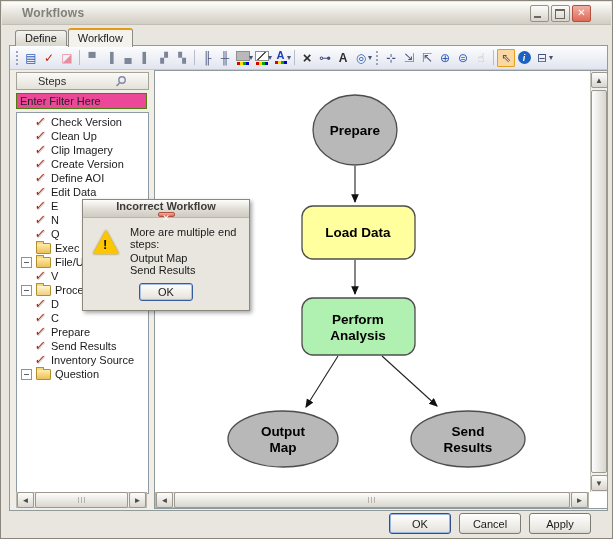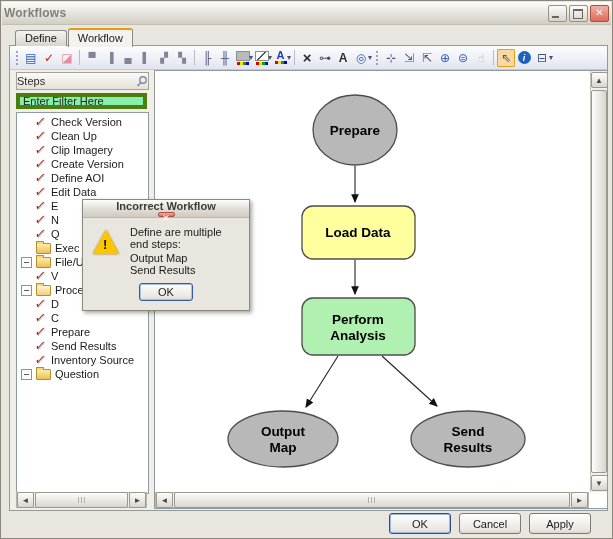--- a/index.html
+++ b/index.html
@@ -3,21 +3,21 @@
 <meta charset="utf-8">
 <style>
   html,body{margin:0;padding:0;background:#cfccc4;}
   body{width:613px;height:539px;position:relative;overflow:hidden;
        font-family:"Liberation Sans","DejaVu Sans",sans-serif;font-size:11px;color:#1a1a1a;}
   .win{position:absolute;inset:0;border:1px solid #8b867c;background:#e9e6df;}
 
   
   .titlebar{position:absolute;left:1px;top:1px;right:1px;height:22px;
     background:linear-gradient(#fdfdfb,#e5e2db 55%,#d2cec6);
-    border-bottom:1px solid #c2beb4;display:flex;align-items:center;padding:0 2px;}
+    border-bottom:1px solid #c2beb4;display:flex;align-items:center;padding:0 20px;}
   .title{font-weight:bold;font-size:12px;color:#83807a;flex:1;letter-spacing:.2px;}
   .winbtns{display:flex;gap:2px;}
   .wbtn{width:17px;height:15px;border:1px solid #979288;border-radius:2px;
     background:linear-gradient(#fcfcfa,#d8d4cc);position:relative;cursor:default;}
   .wbtn.min::before{content:"";position:absolute;left:3px;bottom:3px;width:7px;height:2px;background:#6b675e;}
   .wbtn.max::before{content:"";position:absolute;left:3px;top:3px;width:8px;height:7px;
     border:1px solid #6b675e;border-top-width:2px;}
   .wbtn.close{background:linear-gradient(#f0b1a6,#dd6a56);border-color:#b05040;}
   .wbtn.close::before{content:"\2715";position:absolute;left:0;right:0;top:1px;text-align:center;
     color:#fff;font-size:10px;font-weight:bold;}
@@ -54,24 +54,24 @@
   .swatch.line{background:linear-gradient(135deg,transparent 45%,#555 45%,#555 55%,transparent 55%),#fff;}
   .fontA{font-size:11px;font-weight:bold;color:#1e3fba;line-height:9px;}
   .rainbow{width:12px;height:3px;margin-top:1px;
     background:linear-gradient(90deg,#d00 0 25%,#fd0 25% 50%,#0a0 50% 75%,#00c 75%);}
   .round{background:#1b62c4;color:#fff;border-radius:50%;width:13px;height:13px;font-size:9px;
     font-style:italic;font-weight:bold;display:inline-flex;align-items:center;justify-content:center;}
 
   
   .steps{position:absolute;left:6px;top:26px;width:133px;height:436px;}
   .steps-hd{height:16px;border:1px solid #a5a298;background:linear-gradient(#fbfaf8,#e4e1d8);
-    display:flex;align-items:center;padding:0 0;gap:12px;}
+    display:flex;align-items:center;padding:0 21px;gap:12px;}
   .steps-hd .lbl{flex:1;color:#2b2b2b;}
-  .filter{display:block;width:131px;height:16px;margin-top:3px;border:4px solid #4d7c0f;
-    font:11px "Liberation Sans",sans-serif;padding:0 0 0 3px;color:#222;box-sizing:border-box;background:#86efac;}
+  .filter{display:block;width:131px;height:16px;margin-top:3px;border:1px solid #4d7c0f;
+    font:11px "Liberation Sans",sans-serif;padding:0 0 0 3px;color:#222;box-sizing:border-box;background:#ec4899;}
   .tree{position:absolute;left:0;top:40px;width:131px;height:378px;background:#fff;
     border:1px solid #8e9aa5;overflow:hidden;padding-top:2px;}
   .trow{height:14px;display:flex;align-items:center;position:relative;}
   .exp{width:9px;height:9px;border:1px solid #8a949c;background:
     linear-gradient(#58606b,#58606b) center/5px 1px no-repeat,#fff;margin-left:4px;flex:0 0 auto;}
   .exp.none{visibility:hidden;}
   .fold{width:13px;height:9px;border:1px solid #b08f2c;border-radius:1px;
     background:linear-gradient(#ffeca6,#ecc05a);margin-left:4px;position:relative;flex:0 0 auto;}
   .fold::before{content:"";position:absolute;left:-1px;top:-3px;width:6px;height:2px;
     background:#f6d87e;border:1px solid #b08f2c;border-bottom:none;border-radius:1px 1px 0 0;}
@@ -364,21 +364,21 @@
 
   <div class="modal">
     <div class="mtitle">
       <span class="t">Incorrect Workflow</span>
       <span class="mclose"></span>
     </div>
     <div class="mbody">
       <span class="warn">
           <i>!</i>
         </span>
-      <div class="mmsg">Define are multiple end steps:</div>
+      <div class="mmsg">More are multiple end steps:</div>
       <div class="mlines">
         <div>Output Map</div>
         <div>Send Results</div>
       </div>
       <button class="btn mok">OK</button>
     </div>
   </div>
 
 </div>
 

